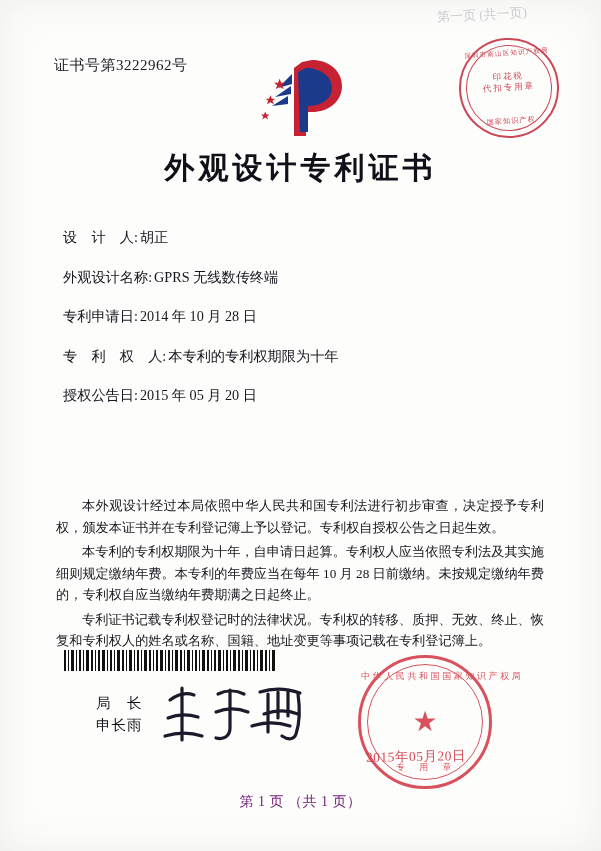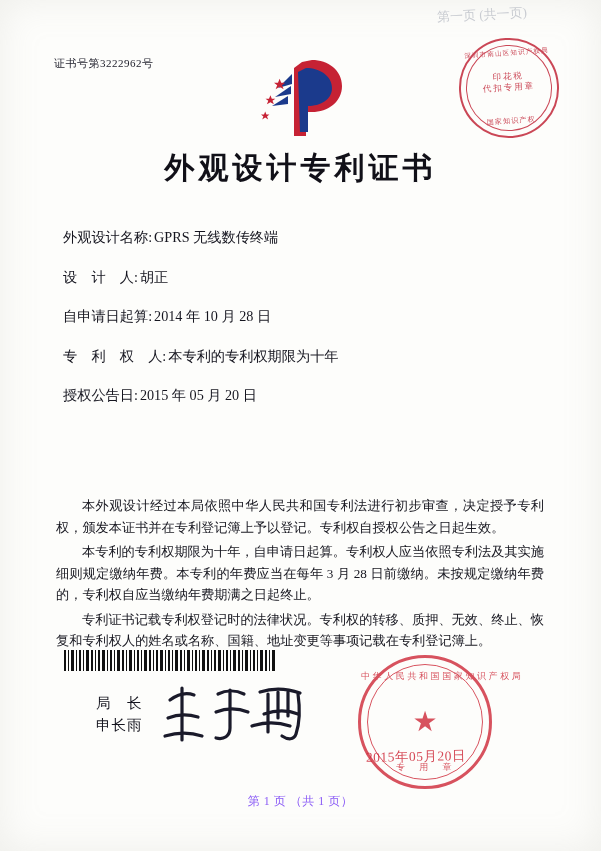--- a/index.html
+++ b/index.html
@@ -23,21 +23,21 @@
     position: absolute;
     inset: 0;
     pointer-events: none;
     box-shadow: inset 0 0 38px rgba(170,170,160,0.18);
   }
 
   .cert-no {
     position: absolute;
     left: 54px;
     top: 56px;
-    font-size: 11px;
+    font-size: 15px;
     color: #1c1c28;
     letter-spacing: 0.5px;
   }
 
   .top-stamp {
     position: absolute;
     right: 42px;
     top: 38px;
     width: 96px;
     height: 96px;
@@ -225,22 +225,22 @@
     letter-spacing: 0.5px;
     transform: rotate(-1deg);
   }
 
   .page-footer {
     position: absolute;
     left: 0;
     right: 0;
     top: 793px;
     text-align: center;
-    font-size: 12px;
-    color: #8b5cf6;
+    font-size: 14px;
+    color: #701a75;
     letter-spacing: 0.5px;
   }
 </style>
 </head>
 <body>
 
 <div class="page">
 
   <div class="cert-no">证书号第3222962号</div>
 
@@ -261,44 +261,44 @@
     <path d="M33 28 L17 39 L33 36 Z" fill="#1b3a8c"></path>
     <polygon points="12,16 14,21 19,21 15,24 17,29 12,26 7,29 9,24 5,21 10,21" fill="#c62234" transform="translate(12,8) scale(0.8)"></polygon>
     <polygon points="12,16 14,21 19,21 15,24 17,29 12,26 7,29 9,24 5,21 10,21" fill="#c62234" transform="translate(4,26) scale(0.7)"></polygon>
     <polygon points="12,16 14,21 19,21 15,24 17,29 12,26 7,29 9,24 5,21 10,21" fill="#c62234" transform="translate(0,44) scale(0.6)"></polygon>
   </svg>
 
   <div class="doc-title">外观设计专利证书</div>
 
   <div class="fields">
     <div class="field-row">
+      <span class="field-label">设　计　人:</span>
+      <span class="field-value">胡正</span>
+    </div>
+    <div class="field-row">
       <span class="field-label">外观设计名称:</span>
       <span class="field-value">GPRS 无线数传终端</span>
     </div>
     <div class="field-row">
-      <span class="field-label">设　计　人:</span>
-      <span class="field-value">胡正</span>
-    </div>
-    <div class="field-row">
-      <span class="field-label">自申请日起算:</span>
+      <span class="field-label">专利申请日:</span>
       <span class="field-value">2014 年 10 月 28 日</span>
     </div>
     <div class="field-row">
       <span class="field-label">专　利　权　人:</span>
       <span class="field-value">本专利的专利权期限为十年</span>
     </div>
     <div class="field-row">
       <span class="field-label">授权公告日:</span>
       <span class="field-value">2015 年 05 月 20 日</span>
     </div>
   </div>
 
   <div class="body-text">
     <p>本外观设计经过本局依照中华人民共和国专利法进行初步审查，决定授予专利权，颁发本证书并在专利登记簿上予以登记。专利权自授权公告之日起生效。</p>
-    <p>本专利的专利权期限为十年，自申请日起算。专利权人应当依照专利法及其实施细则规定缴纳年费。本专利的年费应当在每年 3 月 28 日前缴纳。未按规定缴纳年费的，专利权自应当缴纳年费期满之日起终止。</p>
+    <p>本专利的专利权期限为十年，自申请日起算。专利权人应当依照专利法及其实施细则规定缴纳年费。本专利的年费应当在每年 10 月 28 日前缴纳。未按规定缴纳年费的，专利权自应当缴纳年费期满之日起终止。</p>
     <p>专利证书记载专利权登记时的法律状况。专利权的转移、质押、无效、终止、恢复和专利权人的姓名或名称、国籍、地址变更等事项记载在专利登记簿上。</p>
   </div>
 
   <svg class="barcode" viewBox="0 0 214 21" preserveAspectRatio="none">
     <g fill="#111">
       <rect x="0" y="0" width="2" height="21"></rect>
         <rect x="4" y="0" width="1" height="21"></rect>
       <rect x="7" y="0" width="3" height="21"></rect>
         <rect x="12" y="0" width="1" height="21"></rect>
       <rect x="15" y="0" width="2" height="21"></rect>

